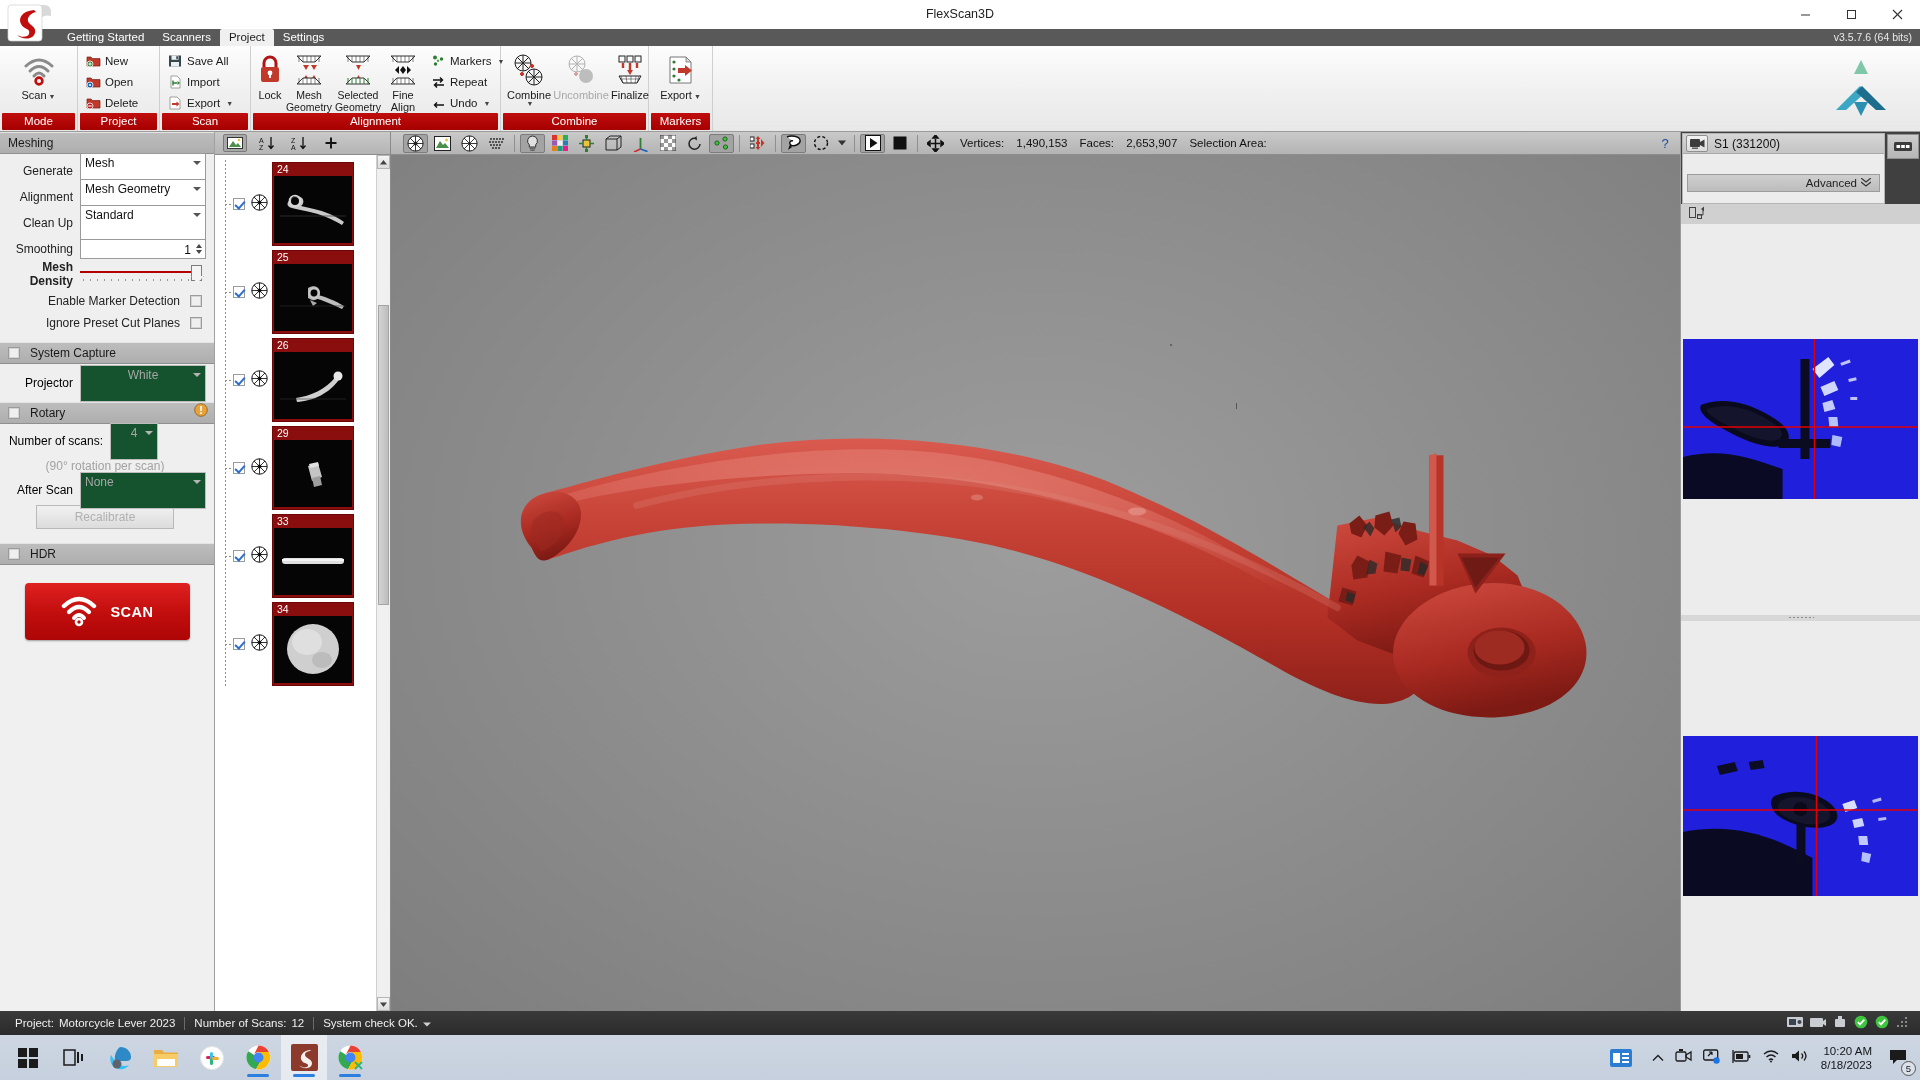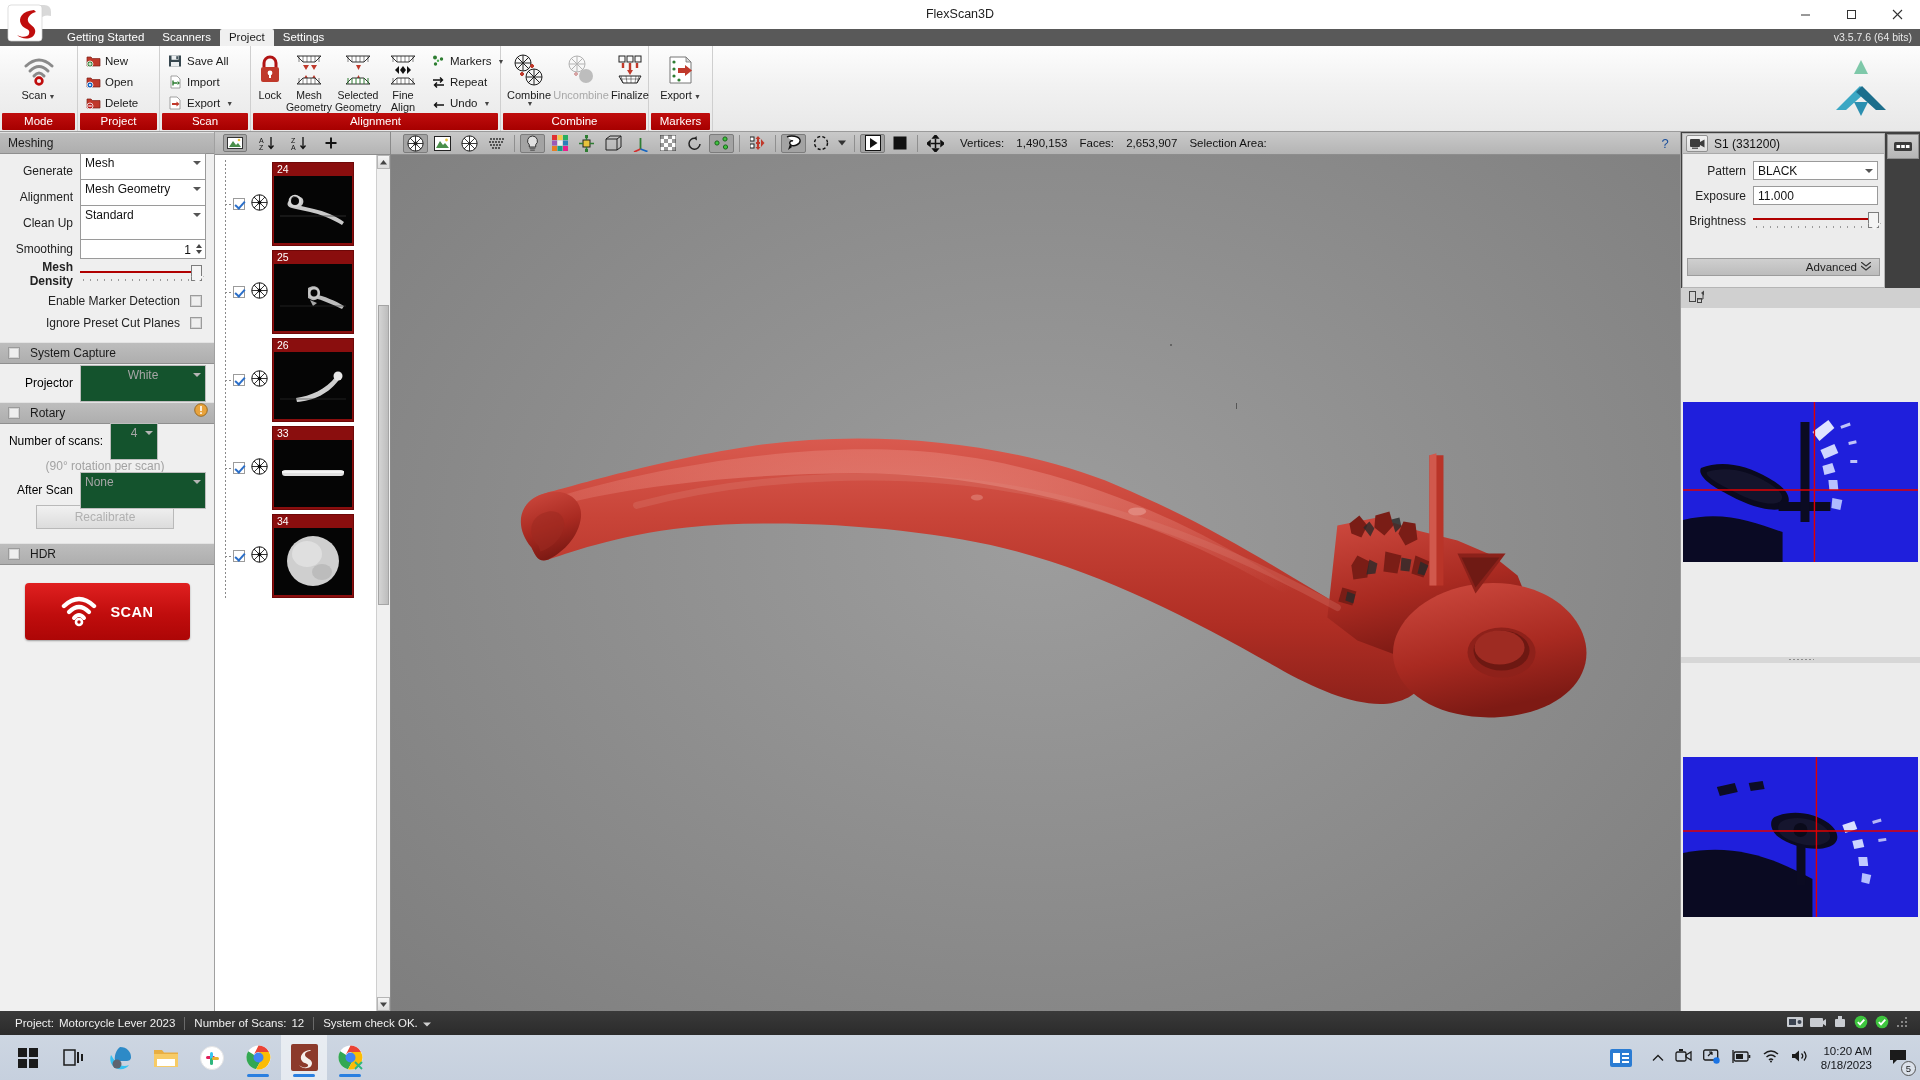--- a/index.html
+++ b/index.html
@@ -790,20 +790,39 @@
             <div class="slitem">
               <div class="dots"></div>
               <div class="hdash"></div>
               <div class="chkbox white checked cb"></div>
               <div class="meshico"><svg width="17" height="17" viewBox="0 0 17 17">
                   <circle cx="8.5" cy="8.5" r="7.7" fill="#fff" stroke="#111"></circle>
                   <path d="M.8 8.5h15.4M8.5.8v15.4M3 3l11 11M14 3L3 14" stroke="#111" stroke-width=".85"></path>
                   <circle cx="8.5" cy="8.5" r="2" fill="#111"></circle>
                 </svg></div>
               <div class="thumbcard">
+                <div class="num">29</div>
+                <div class="img"><svg width="78" height="67" viewBox="0 0 78 67">
+                    <rect width="78" height="67" fill="#050505"></rect>
+                    <path d="M34 26 l10 -3 4 14 -10 4z" fill="#c4c4c4"></path>
+                    <path d="M38 38 l8 -2 2 9 -8 2z" fill="#9d9d9d"></path>
+                    <path d="M35 24 l9 -2 1 4 -9 2z" fill="#e2e2e2"></path>
+                  </svg></div>
+              </div>
+            </div>
+            <div class="slitem">
+              <div class="dots"></div>
+              <div class="hdash"></div>
+              <div class="chkbox white checked cb"></div>
+              <div class="meshico"><svg width="17" height="17" viewBox="0 0 17 17">
+                  <circle cx="8.5" cy="8.5" r="7.7" fill="#fff" stroke="#111"></circle>
+                  <path d="M.8 8.5h15.4M8.5.8v15.4M3 3l11 11M14 3L3 14" stroke="#111" stroke-width=".85"></path>
+                  <circle cx="8.5" cy="8.5" r="2" fill="#111"></circle>
+                </svg></div>
+              <div class="thumbcard">
                 <div class="num">33</div>
                 <div class="img"><svg width="78" height="67" viewBox="0 0 78 67">
                     <rect width="78" height="67" fill="#050505"></rect>
                     <rect x="8" y="30" width="62" height="6" rx="3" fill="#e0e0e0"></rect>
                     <rect x="8" y="31" width="62" height="2" fill="#f4f4f4"></rect>
                   </svg></div>
               </div>
             </div>
             <div class="slitem">
               <div class="dots"></div>
@@ -1114,43 +1133,20 @@
           <div class="rp-hdr">
             <div class="camico">
               <svg width="15" height="11" viewBox="0 0 15 11">
                   <rect x="0" y="1" width="10" height="8" rx="1" fill="#3c3c3c"></rect>
                   <path d="M10 4 L14.5 1.5 v8 L10 7z" fill="#3c3c3c"></path>
                   <rect x="2" y="9.6" width="6" height="1.2" fill="#3c3c3c"></rect>
                 </svg>
             </div>
             <div class="t">S1 (331200)</div>
           </div>
-          <div class="rp-body">
-            <div class="rp-row">
-              <div class="l">Pattern</div>
-              <div class="sel" style="flex:1;height:19px">
-                <span>BLACK</span>
-                <span class="arrow"></span>
-              </div>
-            </div>
-            <div class="rp-row">
-              <div class="l">Exposure</div>
-              <div class="sel" style="flex:1;height:19px">
-                <span>11.000</span>
-              </div>
-            </div>
-            <div class="rp-row" style="height:22px;margin-bottom:2px">
-              <div class="l">Brightness</div>
-              <div class="slider" style="flex:1">
-                <div class="track"></div>
-                <div class="ticks"></div>
-                <div class="knob" style="left:92%"></div>
-              </div>
-            </div>
-          </div>
           <div style="background:#ececec;height:14px"></div>
           <div class="rp-adv">
             <span>Advanced</span>
             <span>
               <svg width="10" height="9" viewBox="0 0 10 9">
                   <path d="M0 0 L5 4 L10 0 M0 4 L5 8 L10 4" fill="none" stroke="#333" stroke-width="1.2"></path>
                 </svg>
             </span>
           </div>
           <div style="background:#ececec;height:7px"></div>

